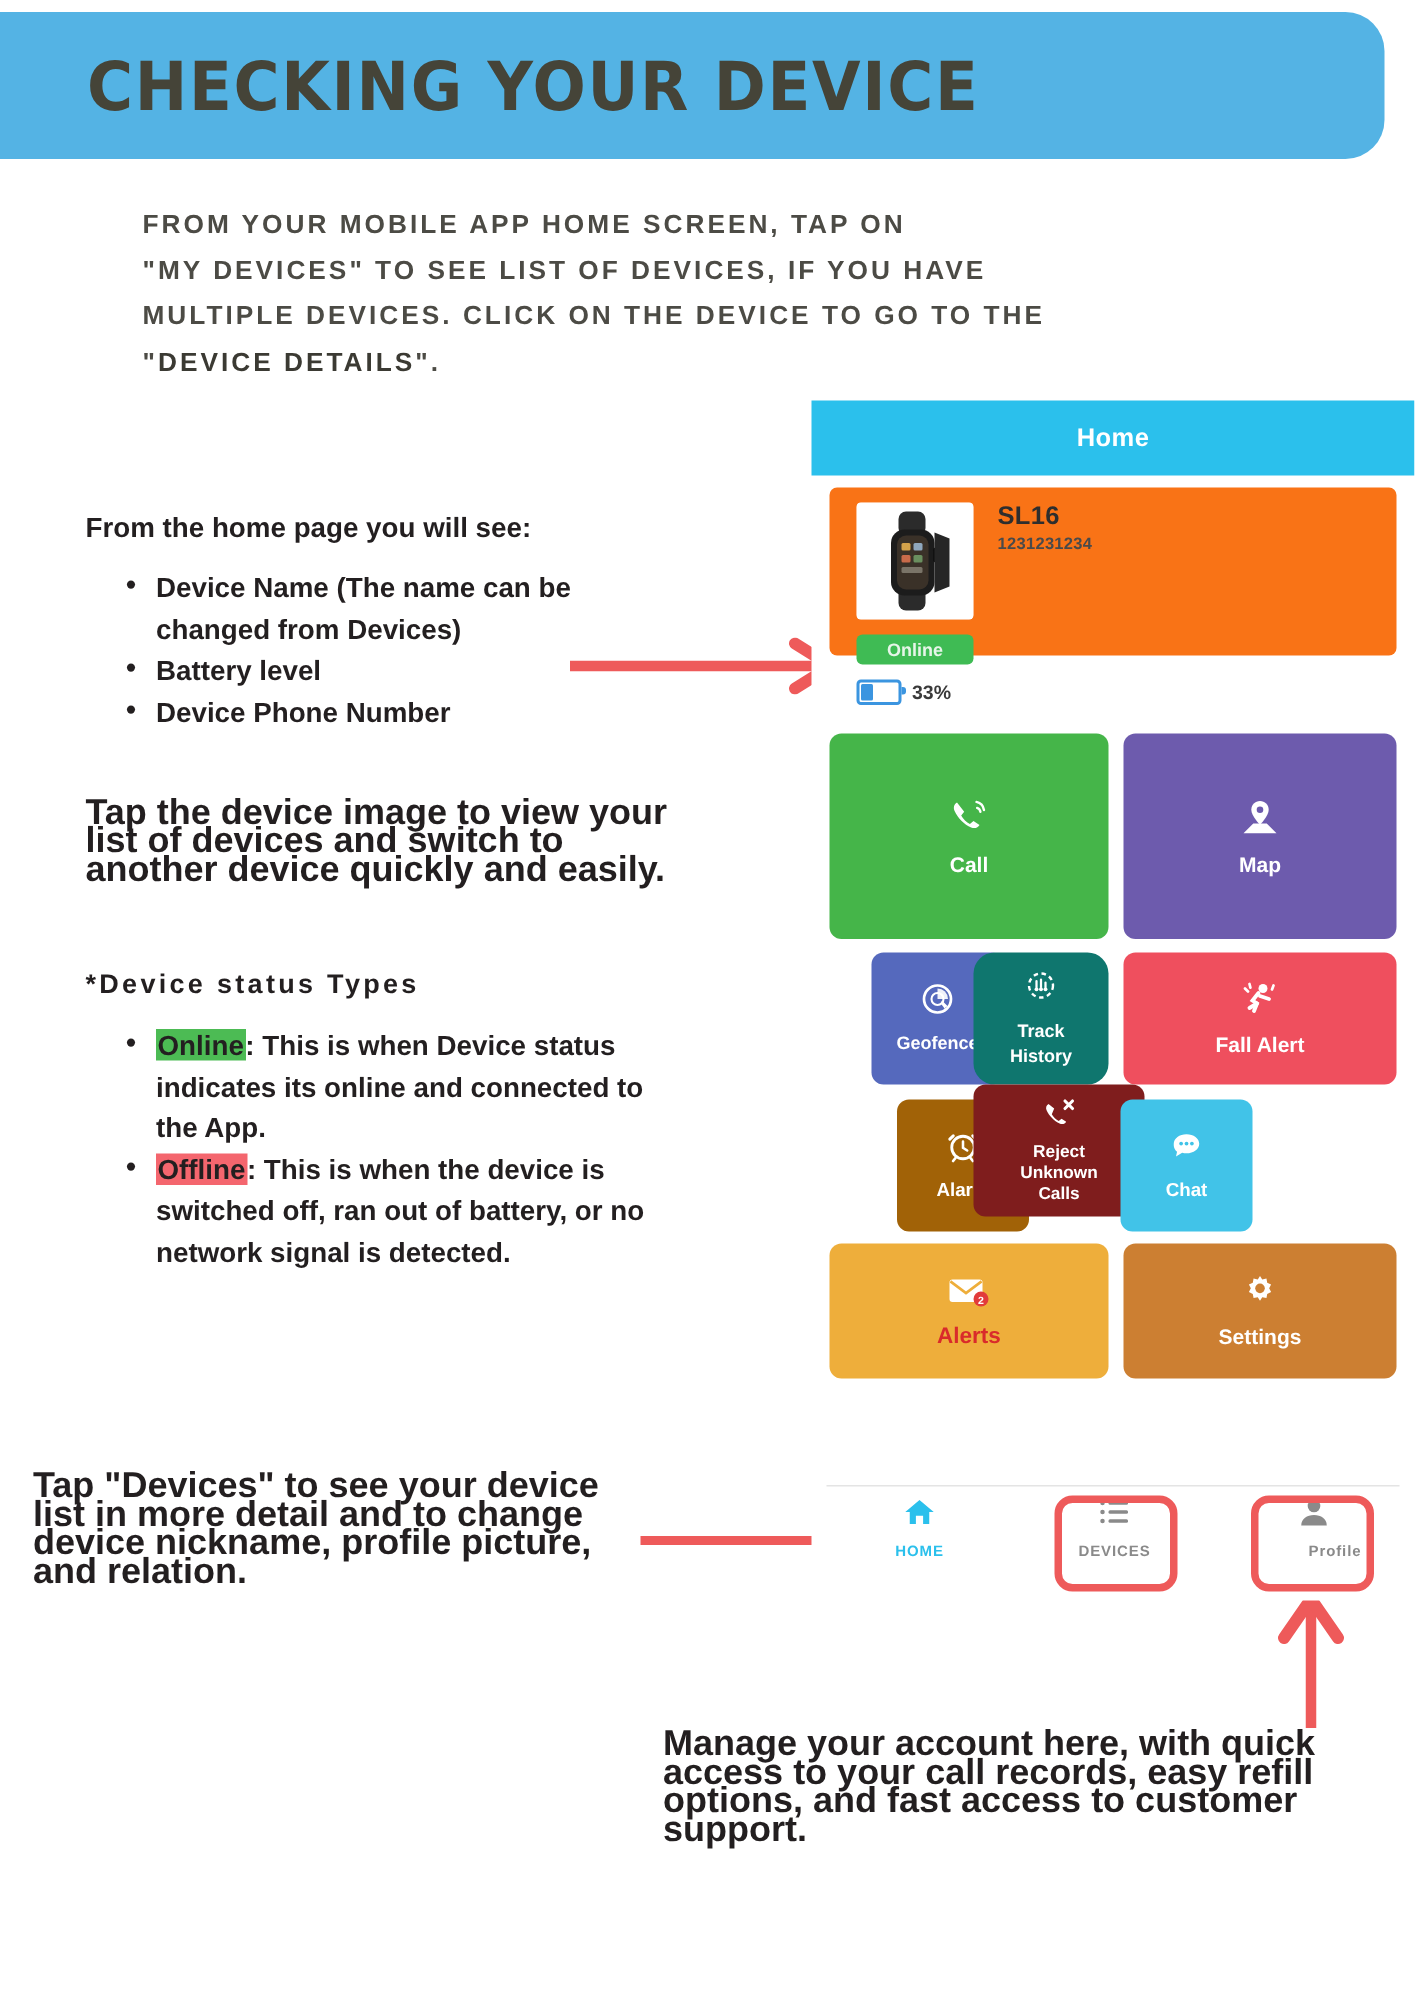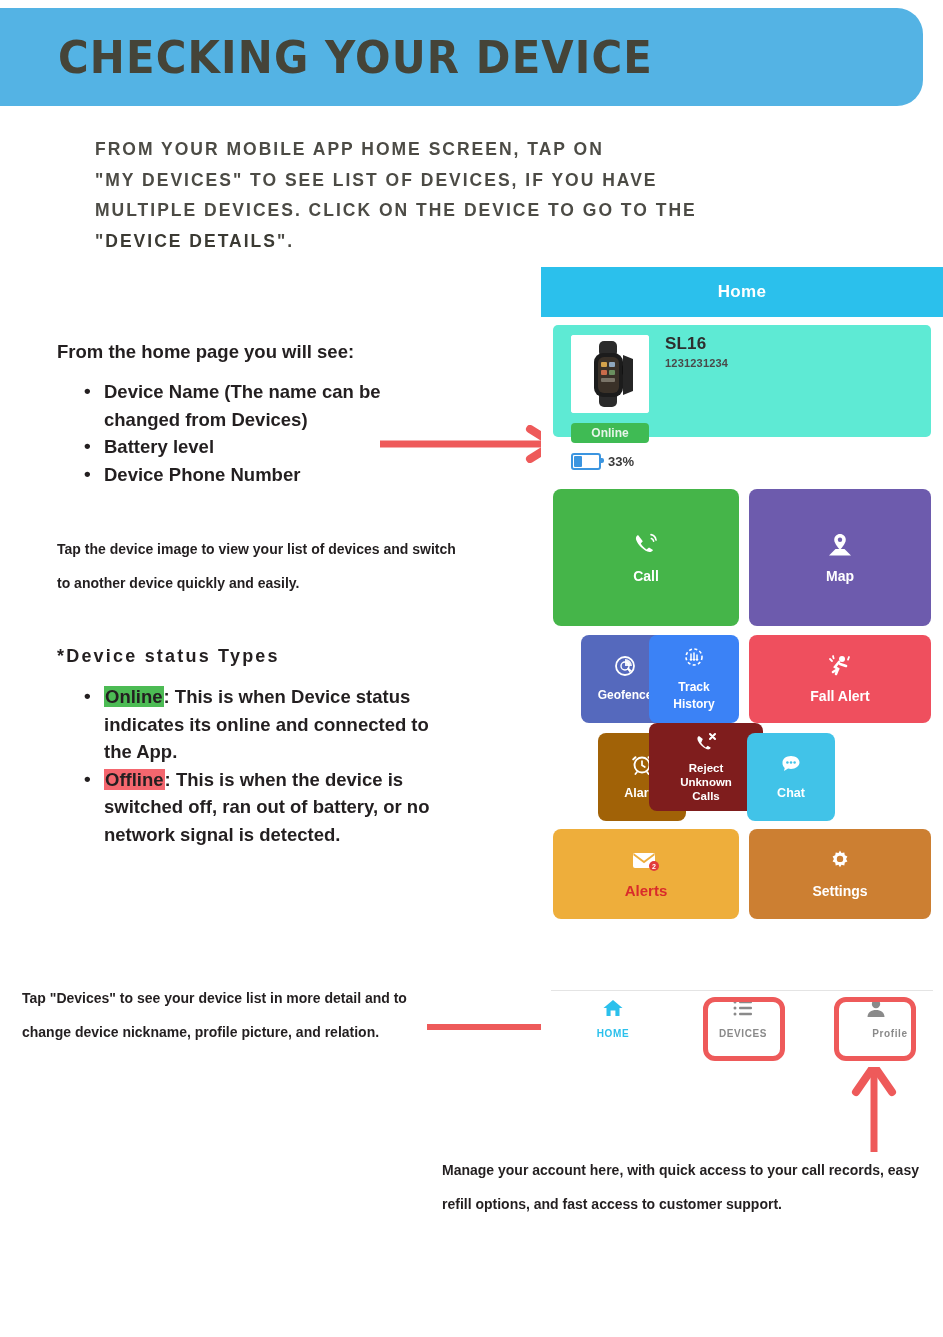--- a/index.html
+++ b/index.html
@@ -75,23 +75,23 @@
     margin: 0;
   }
   ul.lc-list li::before {
     content: "\2022";
     position: absolute;
     left: -20px;
     top: -1px;
     font-size: 19px;
   }
   .para {
-    font-size: 14px;
-    font-weight: 700;
-    line-height: 34px;
+    font-size: 24px;
+    font-weight: 700;
+    line-height: 19px;
   }
   .sect-head {
     font-size: 18px;
     font-weight: 700;
     letter-spacing: 2.2px;
     line-height: 27px;
   }
   .hl-green { background: #4cbb54; padding: 0 1px; }
   .hl-red   { background: #f4666e; padding: 0 1px; }
 
@@ -129,21 +129,21 @@
     font-weight: 700;
     letter-spacing: 0.3px;
   }
 
   
   .device-card {
     position: absolute;
     left: 12px; top: 58px;
     width: 378px;
     height: 112px;
-    background: #5eead4;
+    background: #f97316;
     border-radius: 5px;
   }
   .device-photo {
     position: absolute;
     left: 18px; top: 10px;
     width: 78px; height: 78px;
     background: #ffffff;
     border-radius: 3px;
     overflow: hidden;
   }
@@ -381,21 +381,21 @@
       <svg width="24" height="24" viewBox="0 0 24 24" fill="none">
         <circle cx="12" cy="12" r="9" stroke="#fff" stroke-width="1.8" fill="none"></circle>
         <path d="M12 5a7 7 0 017 7h-7z" fill="#fff" opacity="0.9"></path>
         <circle cx="12" cy="12" r="4" stroke="#fff" stroke-width="1.4" fill="none"></circle>
         <path d="M15 13l4 4-1.5.4-.4 1.5-3-4z" fill="#fff"></path>
       </svg>
     </span>
     <span class="tlabel" style="font-size:12px;">Geofence</span>
   </div>
 
-  <div class="tile" style="left:108px; top:368px; width:90px; height:88px; background:#3b82f6;">
+  <div class="tile" style="left:108px; top:368px; width:90px; height:88px; background:#0f766e;border-radius:14px;">
     <span class="ticon">
       <svg width="24" height="24" viewBox="0 0 24 24" fill="none">
         <circle cx="12" cy="11" r="8" stroke="#fff" stroke-width="1.6" fill="none" stroke-dasharray="3 2.4"></circle>
         <path d="M9 8v4M12 7v5M15 9v3" stroke="#fff" stroke-width="1.5" stroke-linecap="round"></path>
         <circle cx="9" cy="13.5" r="1.3" fill="#fff"></circle>
         <circle cx="12" cy="13.5" r="1.3" fill="#fff"></circle>
         <circle cx="15" cy="13.5" r="1.3" fill="#fff"></circle>
       </svg>
     </span>
     <span class="tlabel" style="font-size:12px; white-space:pre-line;">Track

